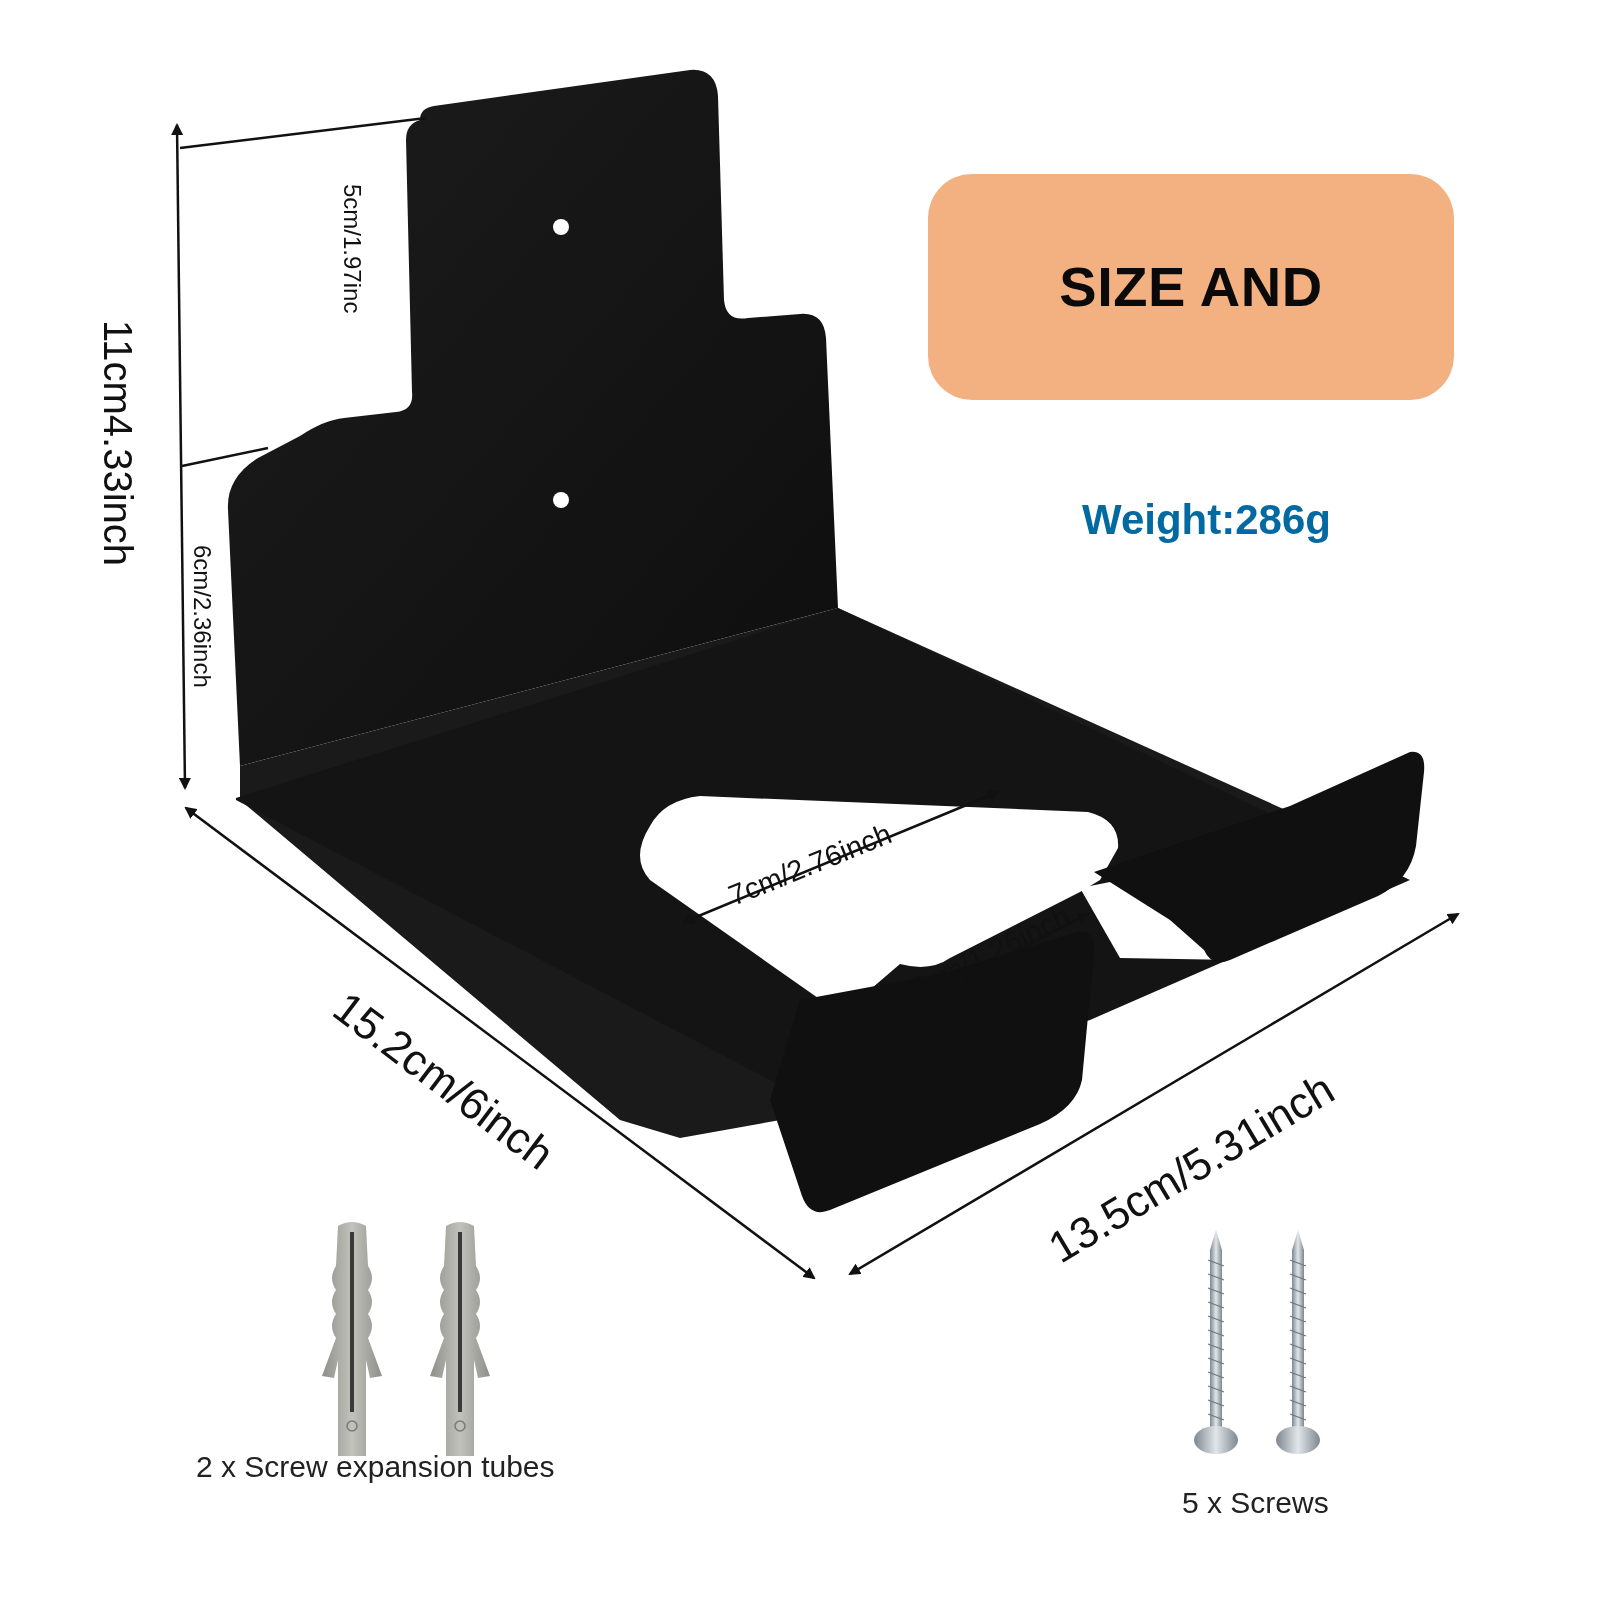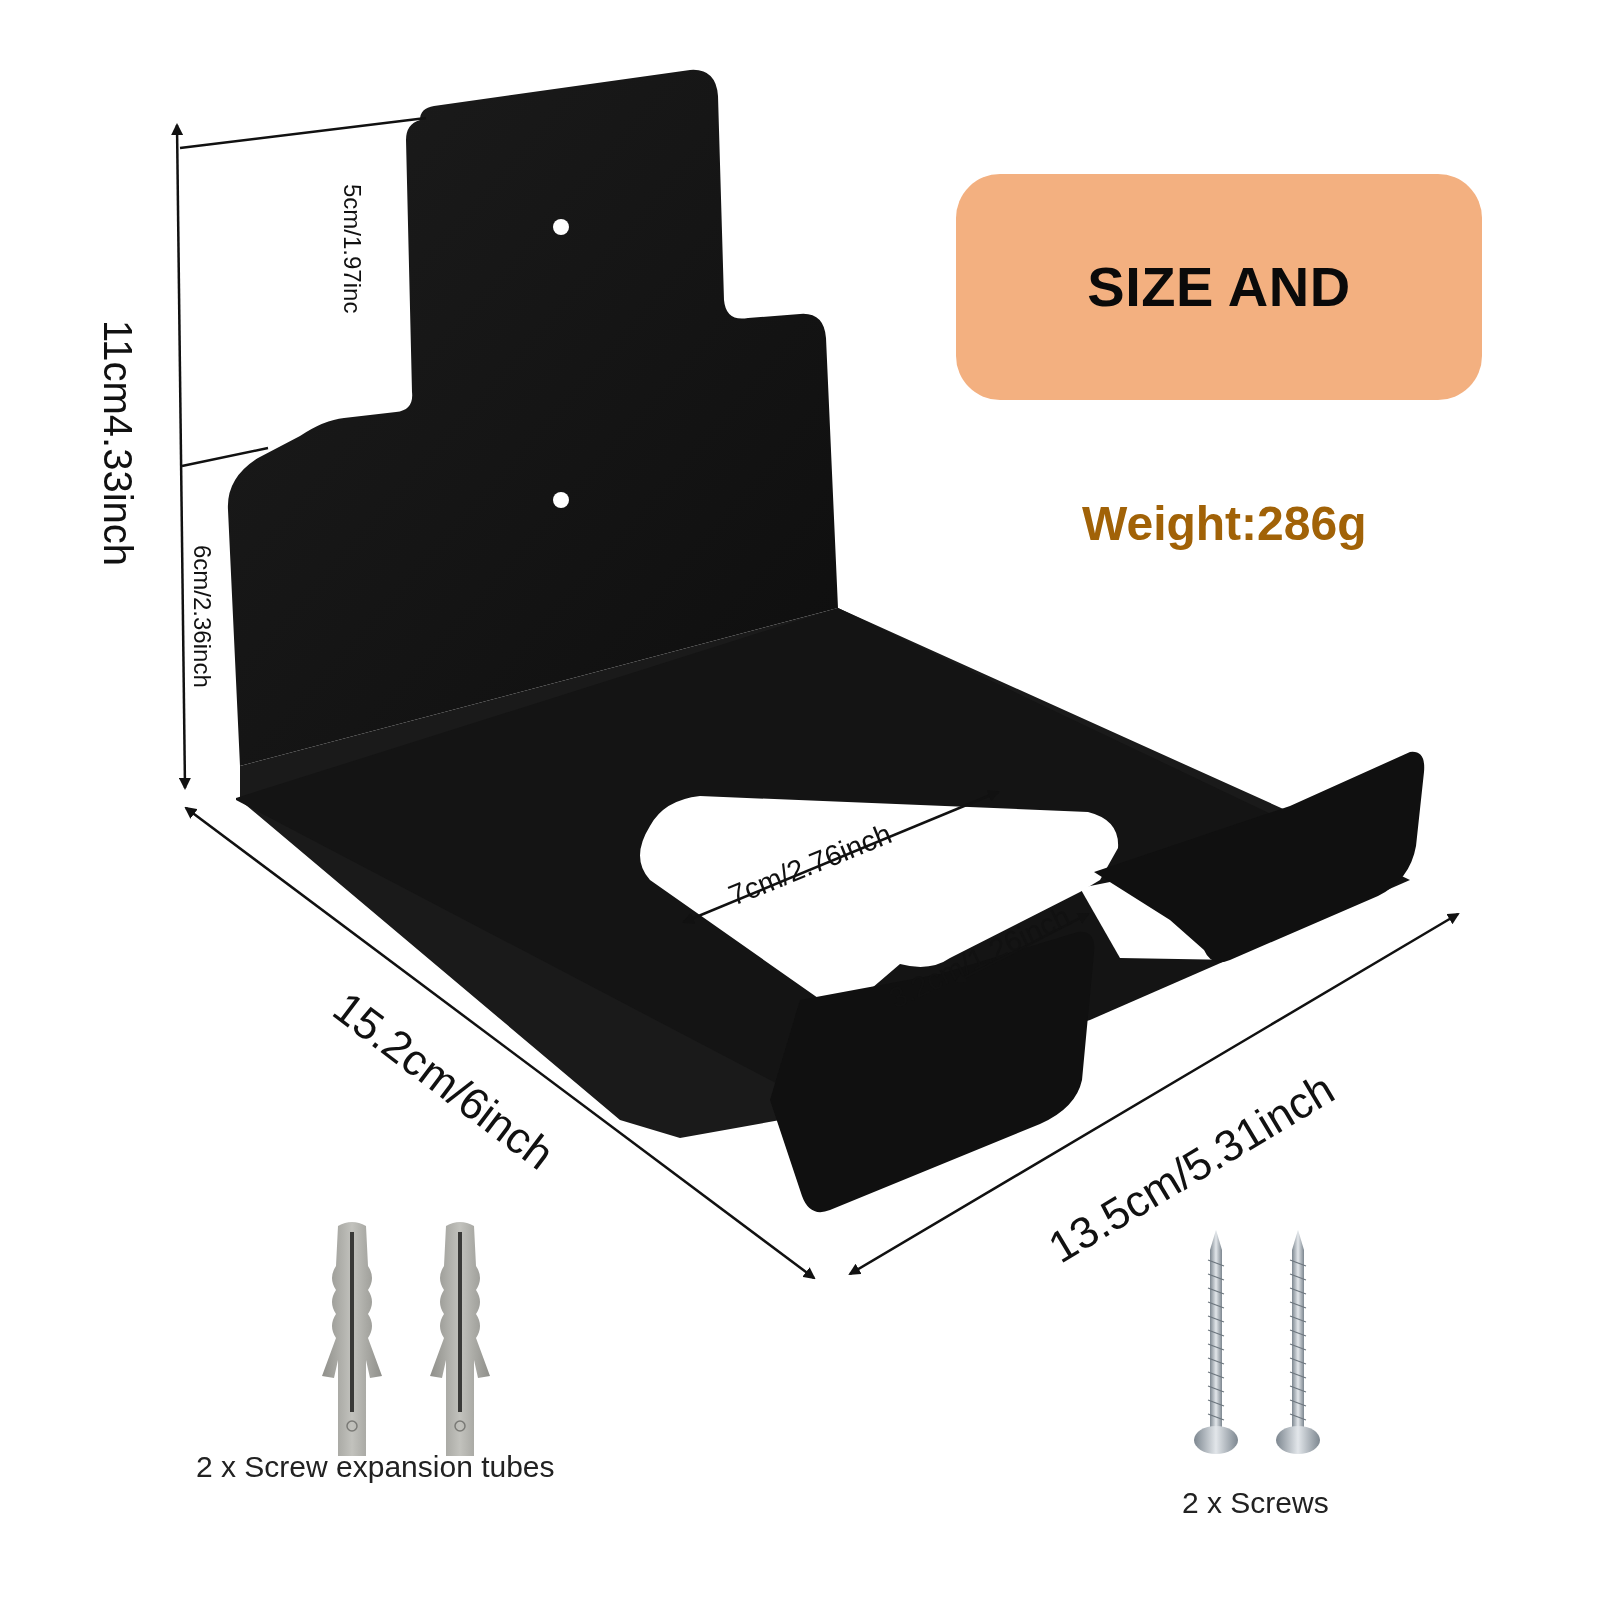--- a/index.html
+++ b/index.html
@@ -1,20 +1,20 @@
 <!DOCTYPE html>
 <html><head>
 <meta charset="utf-8">
 <style>
   html,body{margin:0;padding:0;background:#ffffff;}
   #stage{position:relative;width:1600px;height:1600px;overflow:hidden;background:#ffffff;font-family:"Liberation Sans",sans-serif;color:#111;}
   svg.art{position:absolute;left:0;top:0;width:1600px;height:1600px;}
-  .badge{position:absolute;left:928px;top:174px;width:526px;height:226px;border-radius:44px;display:flex;flex-direction:column;align-items:center;justify-content:center;margin-left:28px;}
+  .badge{position:absolute;left:928px;top:174px;width:526px;height:226px;border-radius:44px;display:flex;flex-direction:column;align-items:center;justify-content:center;}
   .badge .line{font-family:"Liberation Sans",sans-serif;font-weight:700;font-size:56px;line-height:84px;color:#0a0a0a;letter-spacing:0.5px;}
-  .weight{position:absolute;left:1082px;top:496px;font-weight:700;font-size:48px;color:#a16207;font-family:"Liberation Sans",sans-serif;}
+  .weight{position:absolute;left:1082px;top:496px;font-weight:700;font-size:42px;color:#0369a1;font-family:"Liberation Sans",sans-serif;}
   .dim{position:absolute;white-space:nowrap;font-family:"Liberation Sans",sans-serif;color:#111;transform-origin:0 0;}
   .caption{position:absolute;font-size:30px;color:#222;font-family:"Liberation Sans",sans-serif;white-space:nowrap;}
 </style>
 </head>
 <body>
 
 <div id="stage">
 
   <svg class="art" viewBox="0 0 1600 1600" xmlns="http://www.w3.org/2000/svg">
     <defs>
@@ -129,14 +129,14 @@
 
   <div class="dim" style="left:140px;top:320px;font-size:40px;transform:rotate(90deg);">11cm4.33inch</div>
   <div class="dim" style="left:366px;top:184px;font-size:24px;transform:rotate(90deg);">5cm/1.97inc</div>
   <div class="dim" style="left:216px;top:545px;font-size:24px;transform:rotate(90deg);">6cm/2.36inch</div>
   <div class="dim" style="left:724px;top:882px;font-size:29px;transform:rotate(-22deg);">7cm/2.76inch</div>
   <div class="dim" style="left:884px;top:986px;font-size:29px;transform:rotate(-26deg);">3.2cm/1.26inch</div>
   <div class="dim" style="left:354px;top:982px;font-size:44px;transform:rotate(37deg);">15.2cm/6inch</div>
   <div class="dim" style="left:1040px;top:1230px;font-size:44px;transform:rotate(-31deg);">13.5cm/5.31inch</div>
 
   <div class="caption" style="left:196px;top:1450px;">2 x Screw expansion tubes</div>
-  <div class="caption" style="left:1182px;top:1486px;">2 x Screws</div>
+  <div class="caption" style="left:1182px;top:1486px;">5 x Screws</div>
 </div>
 
 </body></html>

